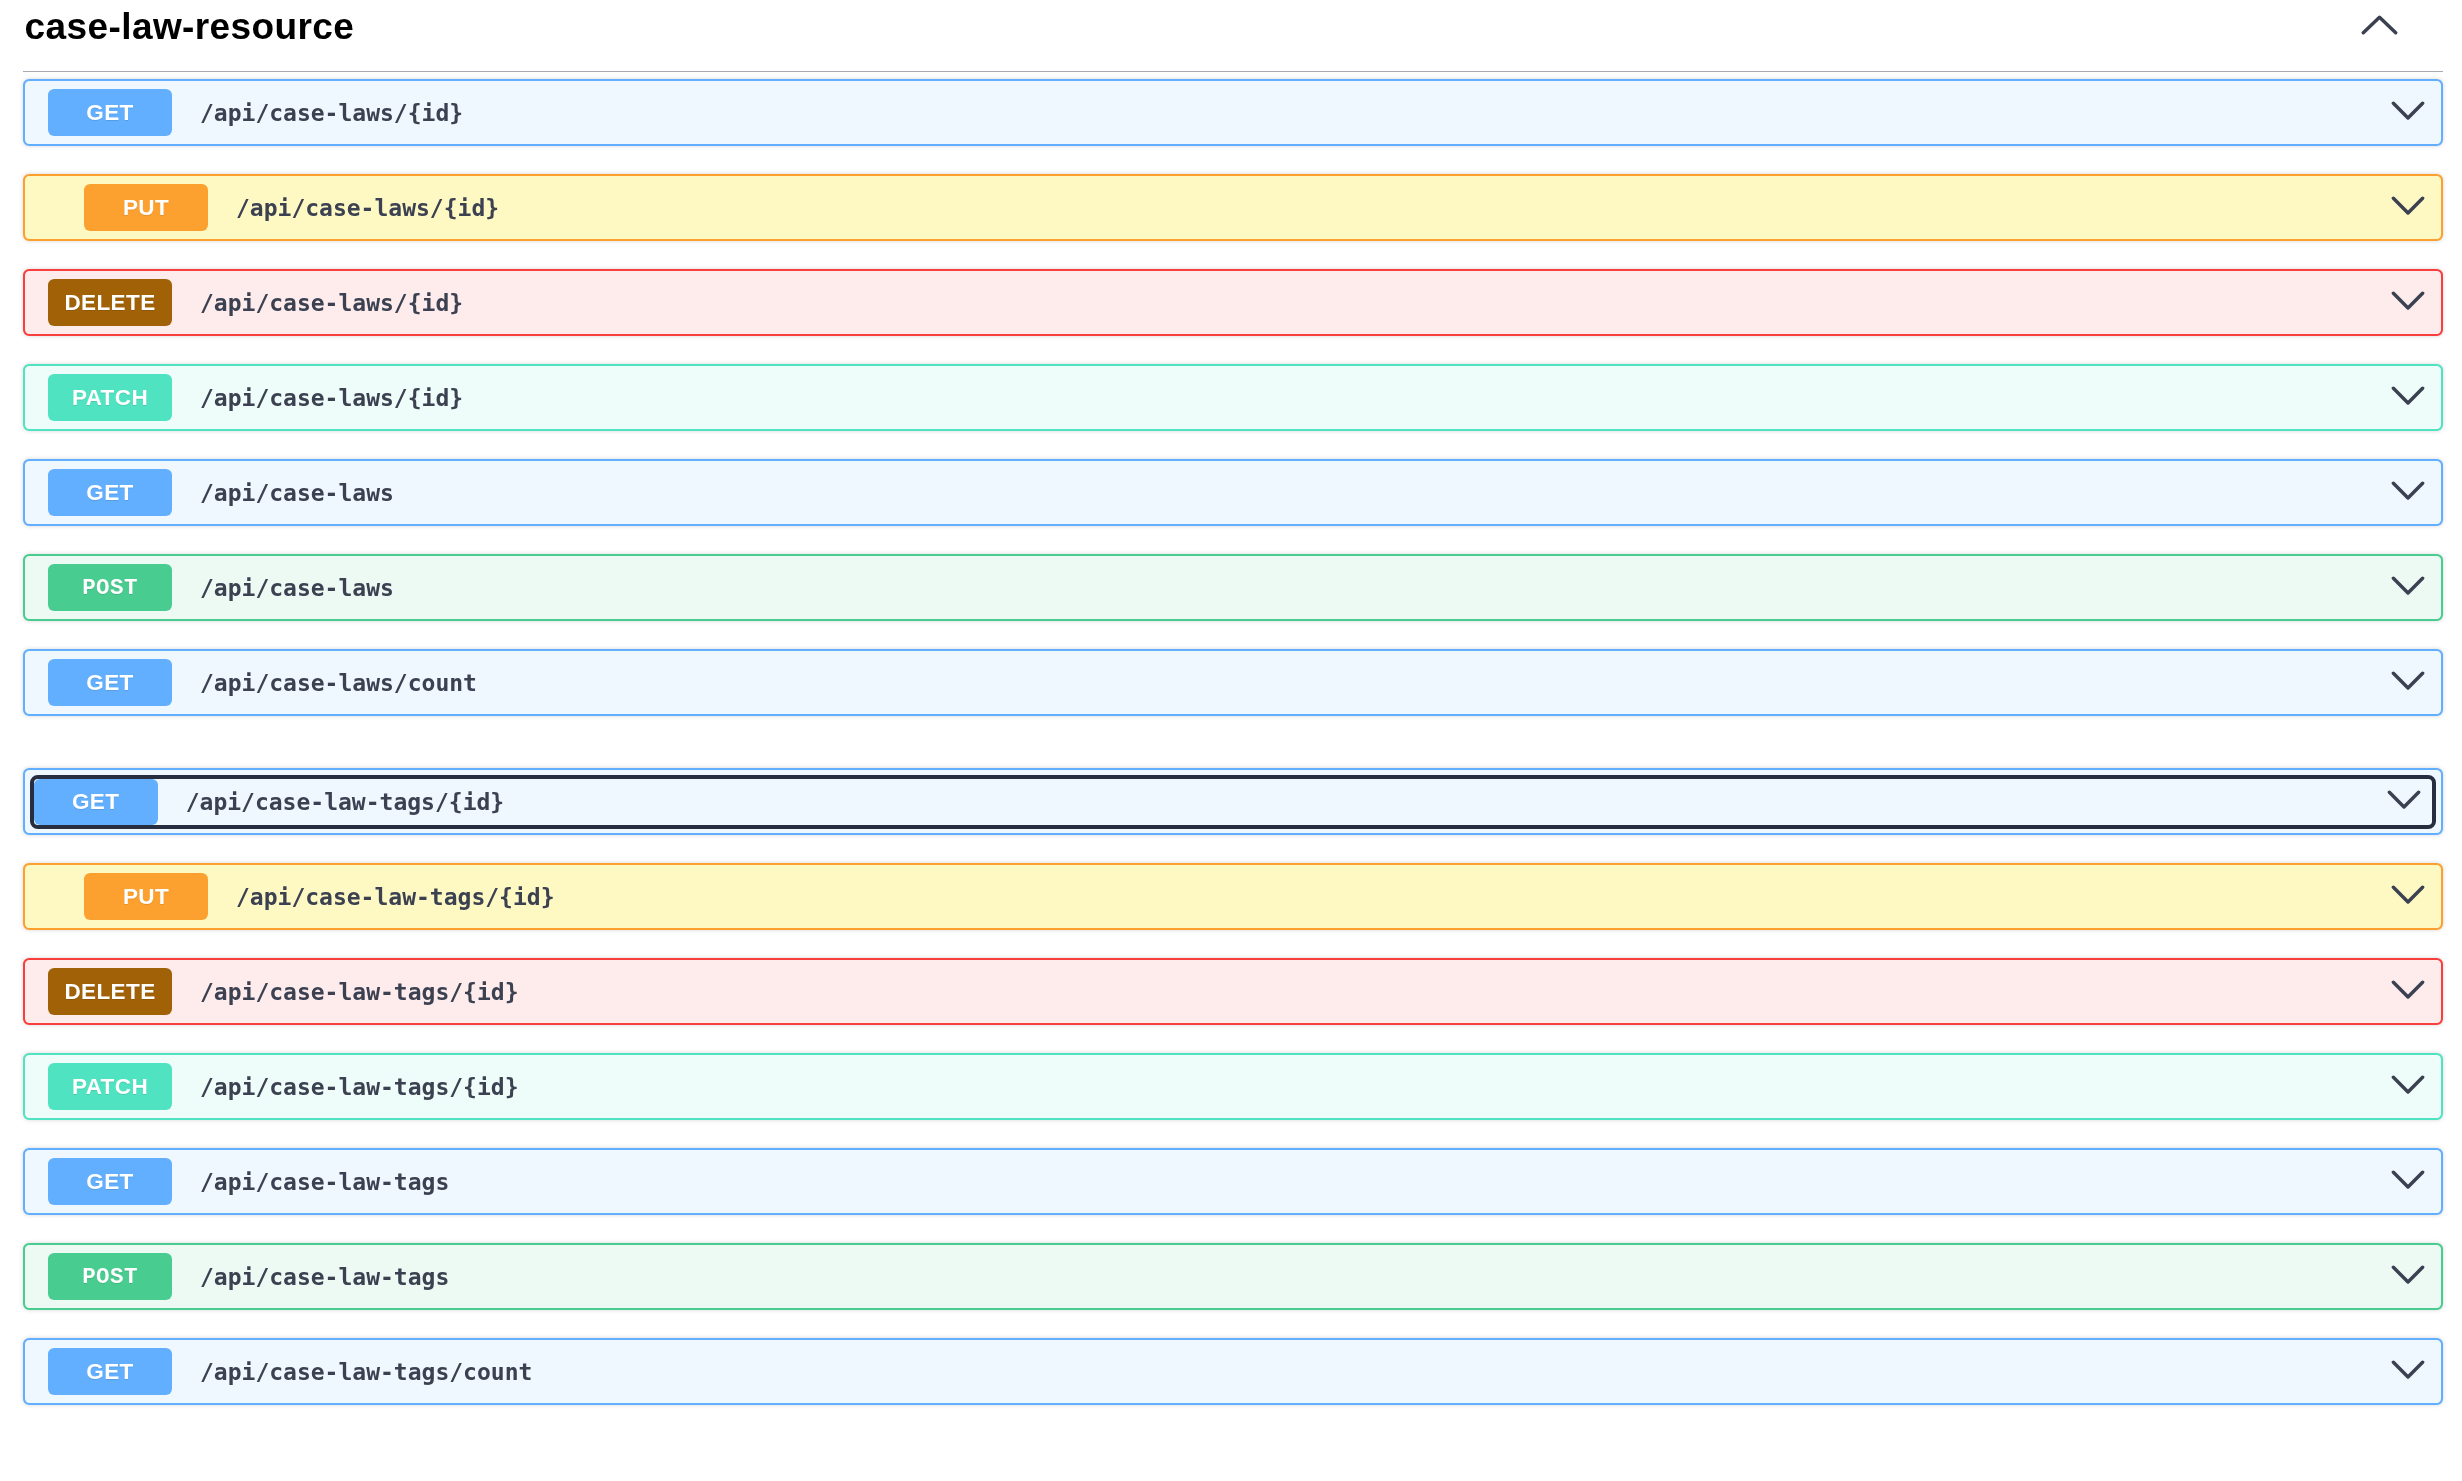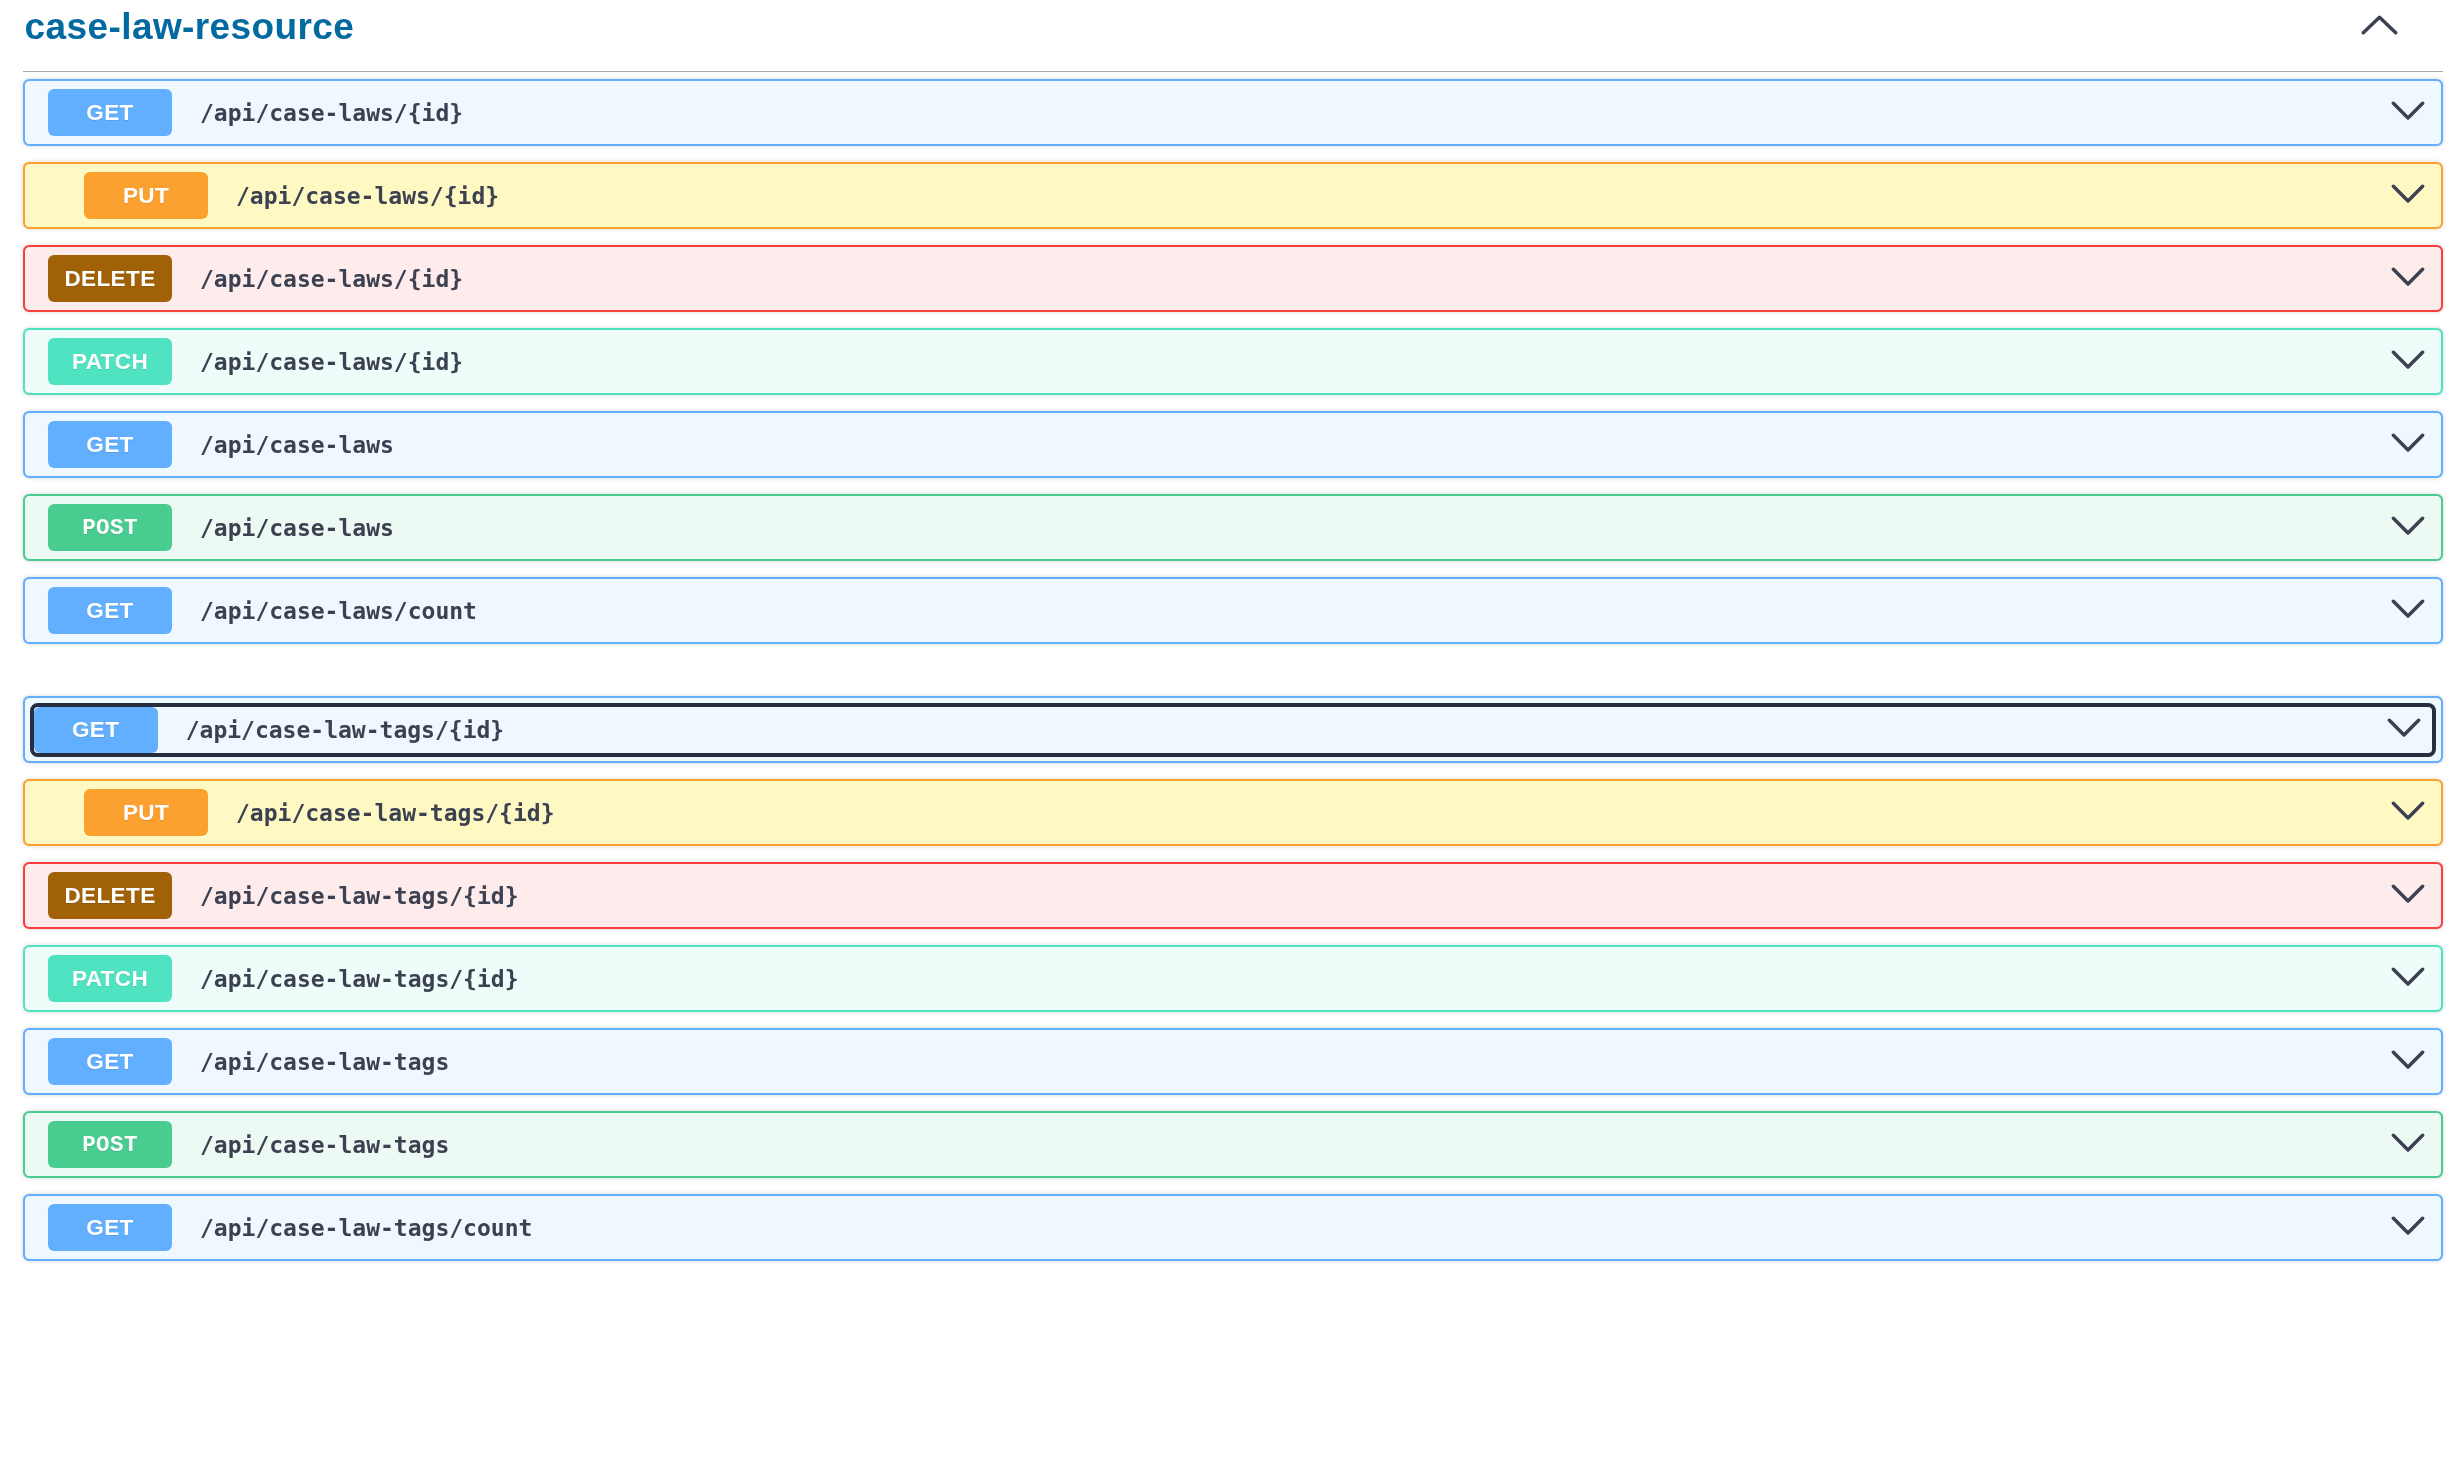--- a/index.html
+++ b/index.html
@@ -15,33 +15,33 @@
   
   .section { }
   .section + .section { margin-top: 44px; }
   .section-header {
     display: flex; align-items: center; justify-content: space-between;
     border-bottom: 1.6px solid rgba(59,65,81,.45);
     padding: 4.7px 45px 22px 1.6px;
     cursor: pointer;
   }
   .section-title {
-    font-size: 37px; font-weight: 700; color: #0369a1;
+    font-size: 37px; font-weight: 700; color: #000000;
     line-height: 44px; letter-spacing: 0.4px;
   }
   .collapse-button { background: none; border: none; padding: 0; display: flex; cursor: pointer; }
 
   .endpoint-list { padding-top: 7.8px; }
 
   
   .opblock {
     height: 67px;
     border: 2.3px solid;
     border-radius: 6.2px;
-    margin-bottom: 16px;
+    margin-bottom: 28px;
     box-shadow: 0 0 4.7px rgba(0,0,0,.17);
   }
   .opblock-summary {
     display: flex; align-items: center;
     height: 100%;
     padding: 0 15.5px 0 23px;
     cursor: pointer;
   }
   .method-badge {
     flex: 0 0 auto;

